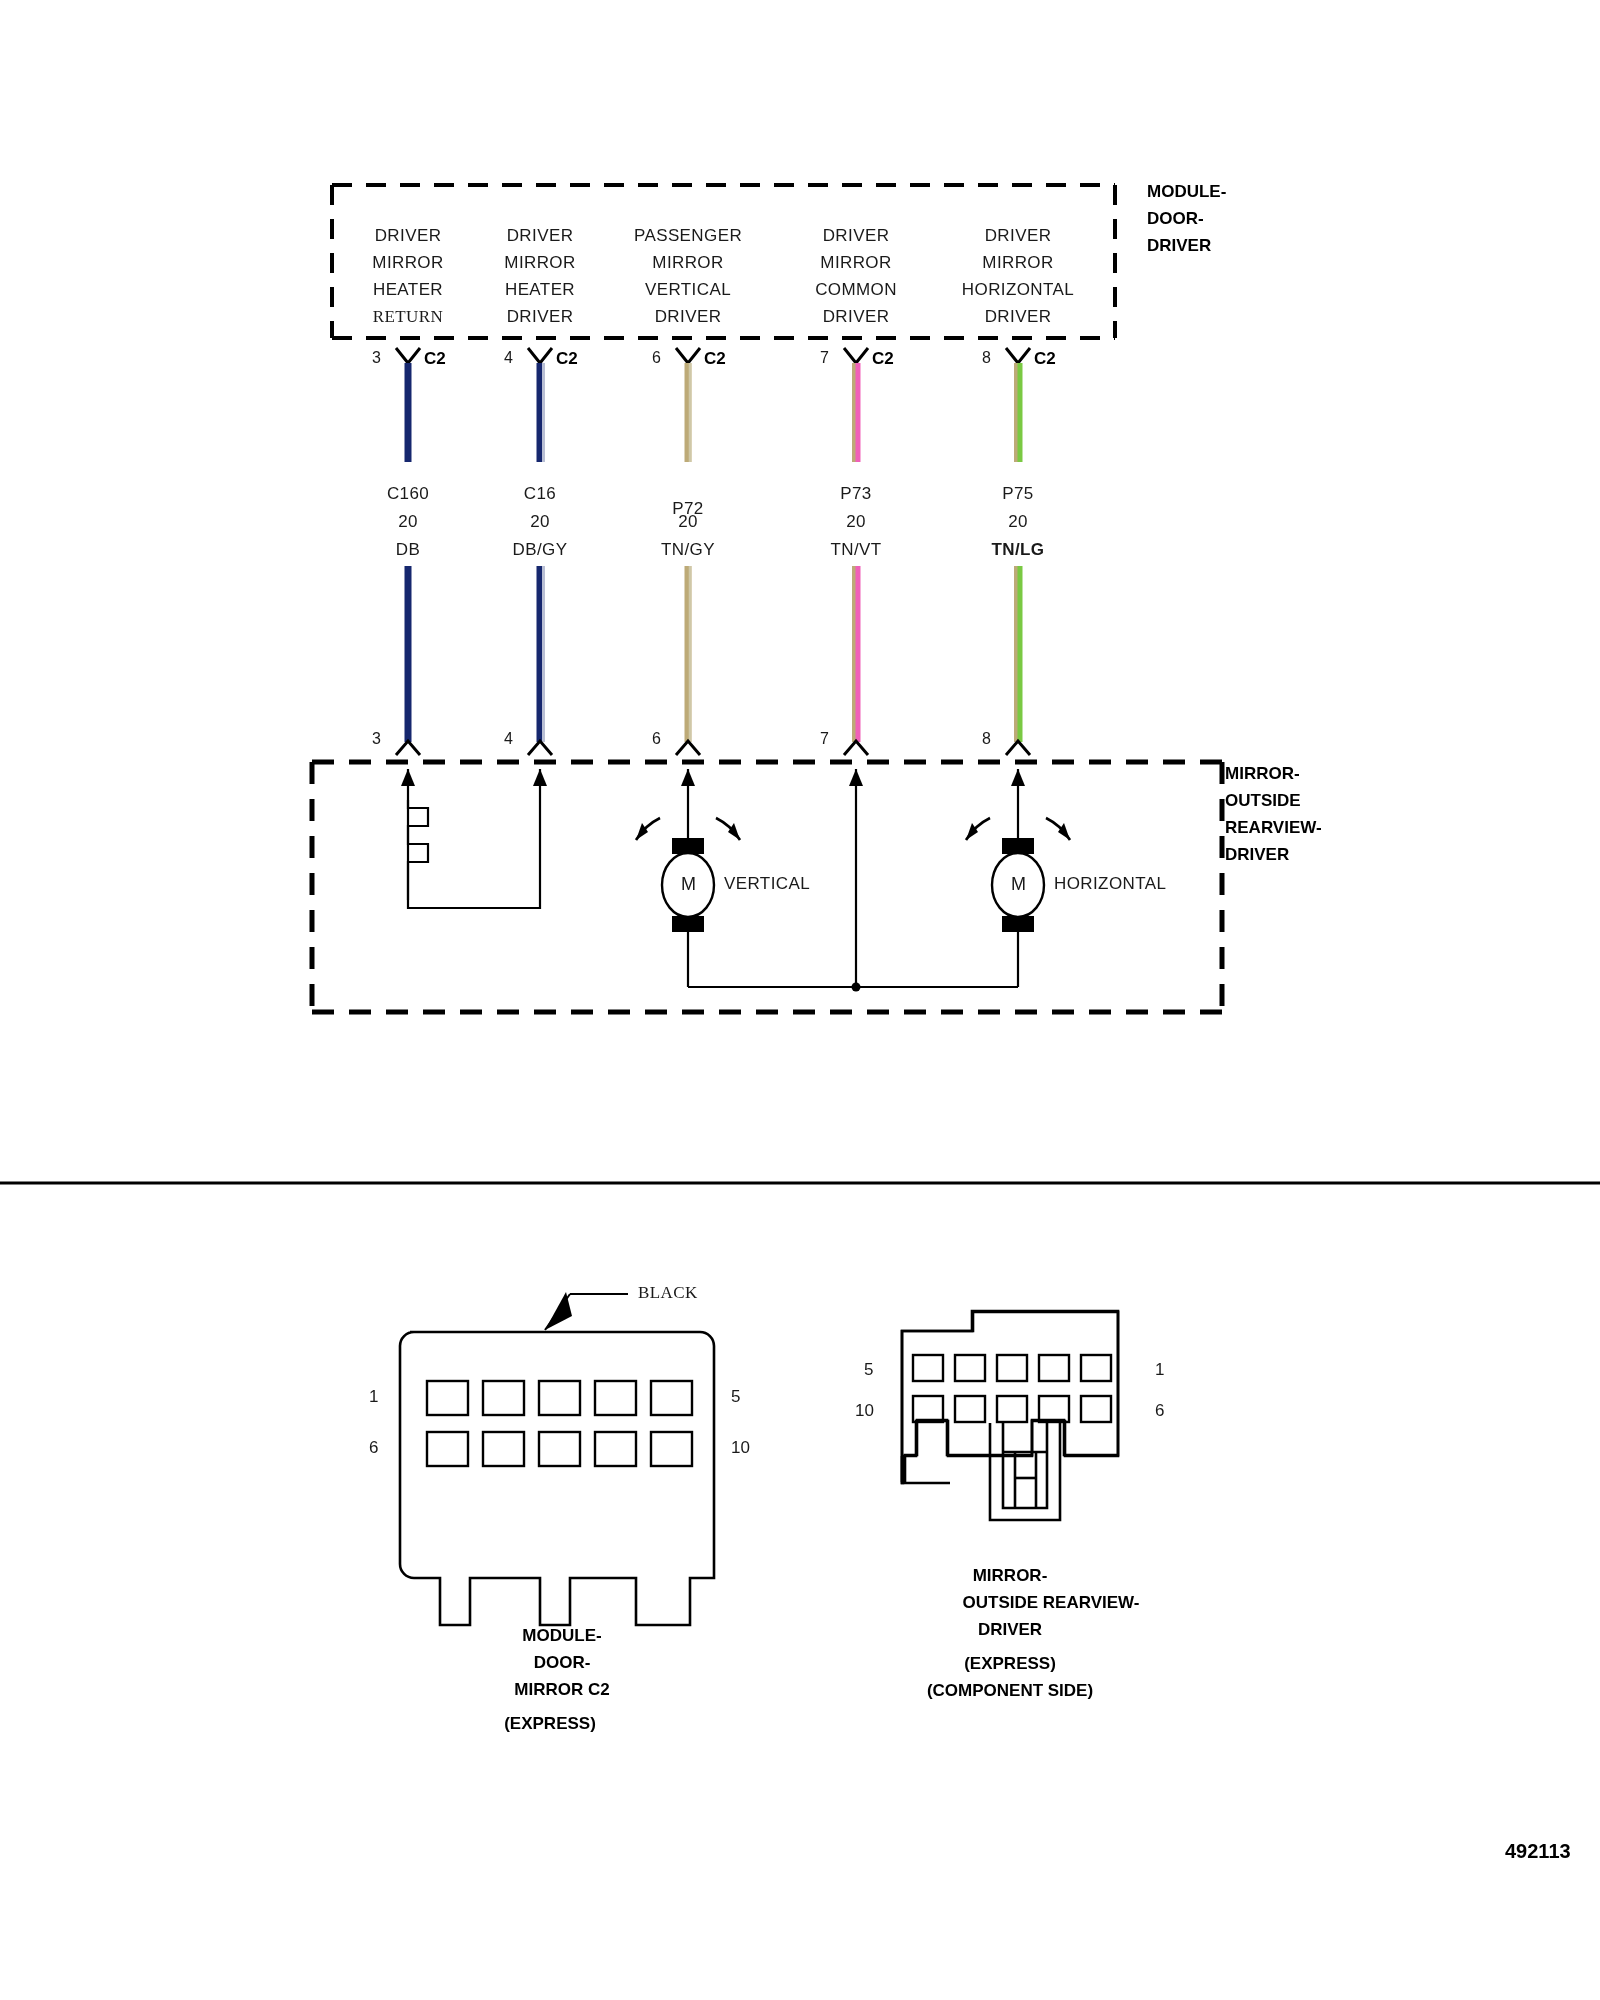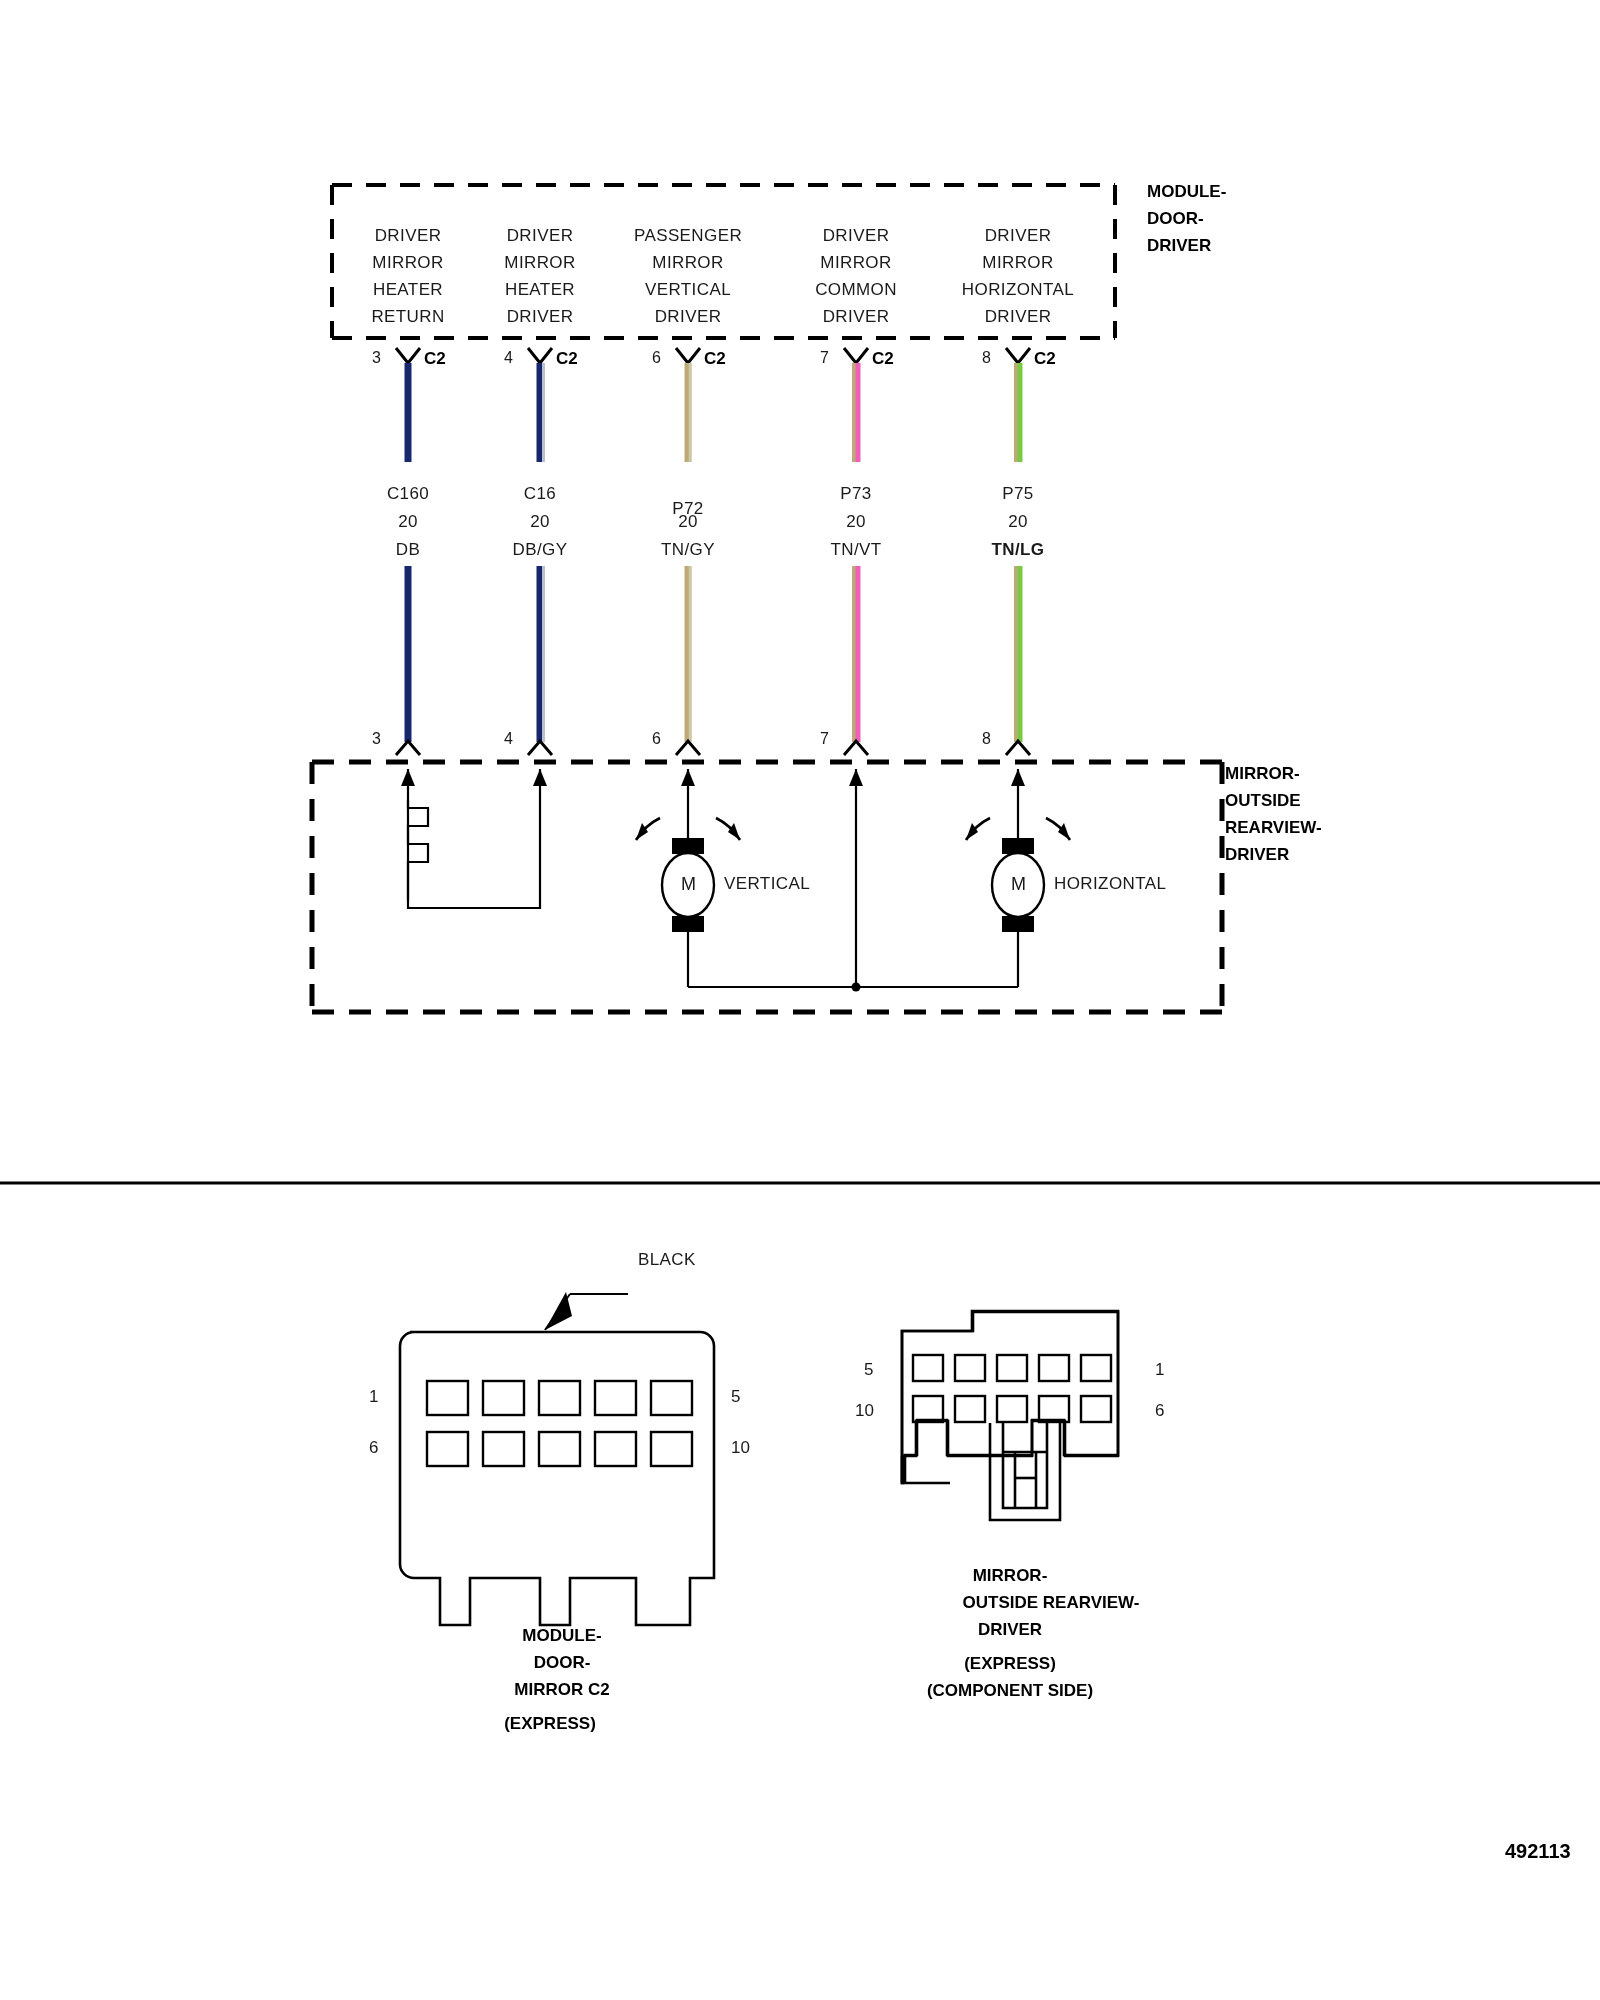--- a/index.html
+++ b/index.html
@@ -321,21 +321,21 @@
       <path d="M 1036 1452 L 1036 1508"></path>
       <path d="M 1015 1478 L 1036 1478"></path>
       <path d="M 1003 1452 L 1047 1452"></path>
     </g>
 
   </svg>
 
   <div class="lbl lbl-c" style="left:408px;top:222px;">DRIVER</div>
   <div class="lbl lbl-c" style="left:408px;top:249px;">MIRROR</div>
   <div class="lbl lbl-c" style="left:408px;top:276px;">HEATER</div>
-  <div class="lbl lbl-c" style="left:408px;top:303px;">RETURN</div>
+  <div class="lbl lbl-c" style="left:408px;top:303px;font-family:Liberation Serif, serif;">RETURN</div>
 
   <div class="lbl lbl-c" style="left:540px;top:222px;">DRIVER</div>
   <div class="lbl lbl-c" style="left:540px;top:249px;">MIRROR</div>
   <div class="lbl lbl-c" style="left:540px;top:276px;">HEATER</div>
   <div class="lbl lbl-c" style="left:540px;top:303px;">DRIVER</div>
 
   <div class="lbl lbl-c" style="left:688px;top:222px;">PASSENGER</div>
   <div class="lbl lbl-c" style="left:688px;top:249px;">MIRROR</div>
   <div class="lbl lbl-c" style="left:688px;top:276px;">VERTICAL</div>
   <div class="lbl lbl-c" style="left:688px;top:303px;">DRIVER</div>
@@ -399,21 +399,21 @@
 
   <div class="blockname" style="left:1147px;top:178px;">MODULE-</div>
   <div class="blockname" style="left:1147px;top:205px;">DOOR-</div>
   <div class="blockname" style="left:1147px;top:232px;">DRIVER</div>
 
   <div class="blockname" style="left:1225px;top:760px;">MIRROR-</div>
   <div class="blockname" style="left:1225px;top:787px;">OUTSIDE</div>
   <div class="blockname" style="left:1225px;top:814px;">REARVIEW-</div>
   <div class="blockname" style="left:1225px;top:841px;">DRIVER</div>
 
-  <div class="arrowlbl" style="left:638px;top:1250px;">BLACK</div>
+  <div class="arrowlbl" style="left:638px;top:1283px;font-family:Liberation Serif, serif;">BLACK</div>
 
   <div class="conn-pin" style="left:369px;top:1387px;">1</div>
   <div class="conn-pin" style="left:369px;top:1438px;">6</div>
   <div class="conn-pin" style="left:731px;top:1387px;">5</div>
   <div class="conn-pin" style="left:731px;top:1438px;">10</div>
 
   <div class="conn-caption" style="left:562px;top:1622px;">MODULE-</div>
   <div class="conn-caption" style="left:562px;top:1649px;">DOOR-</div>
   <div class="conn-caption" style="left:562px;top:1676px;">MIRROR C2</div>
   <div class="conn-caption" style="left:550px;top:1710px;">(EXPRESS)</div>

